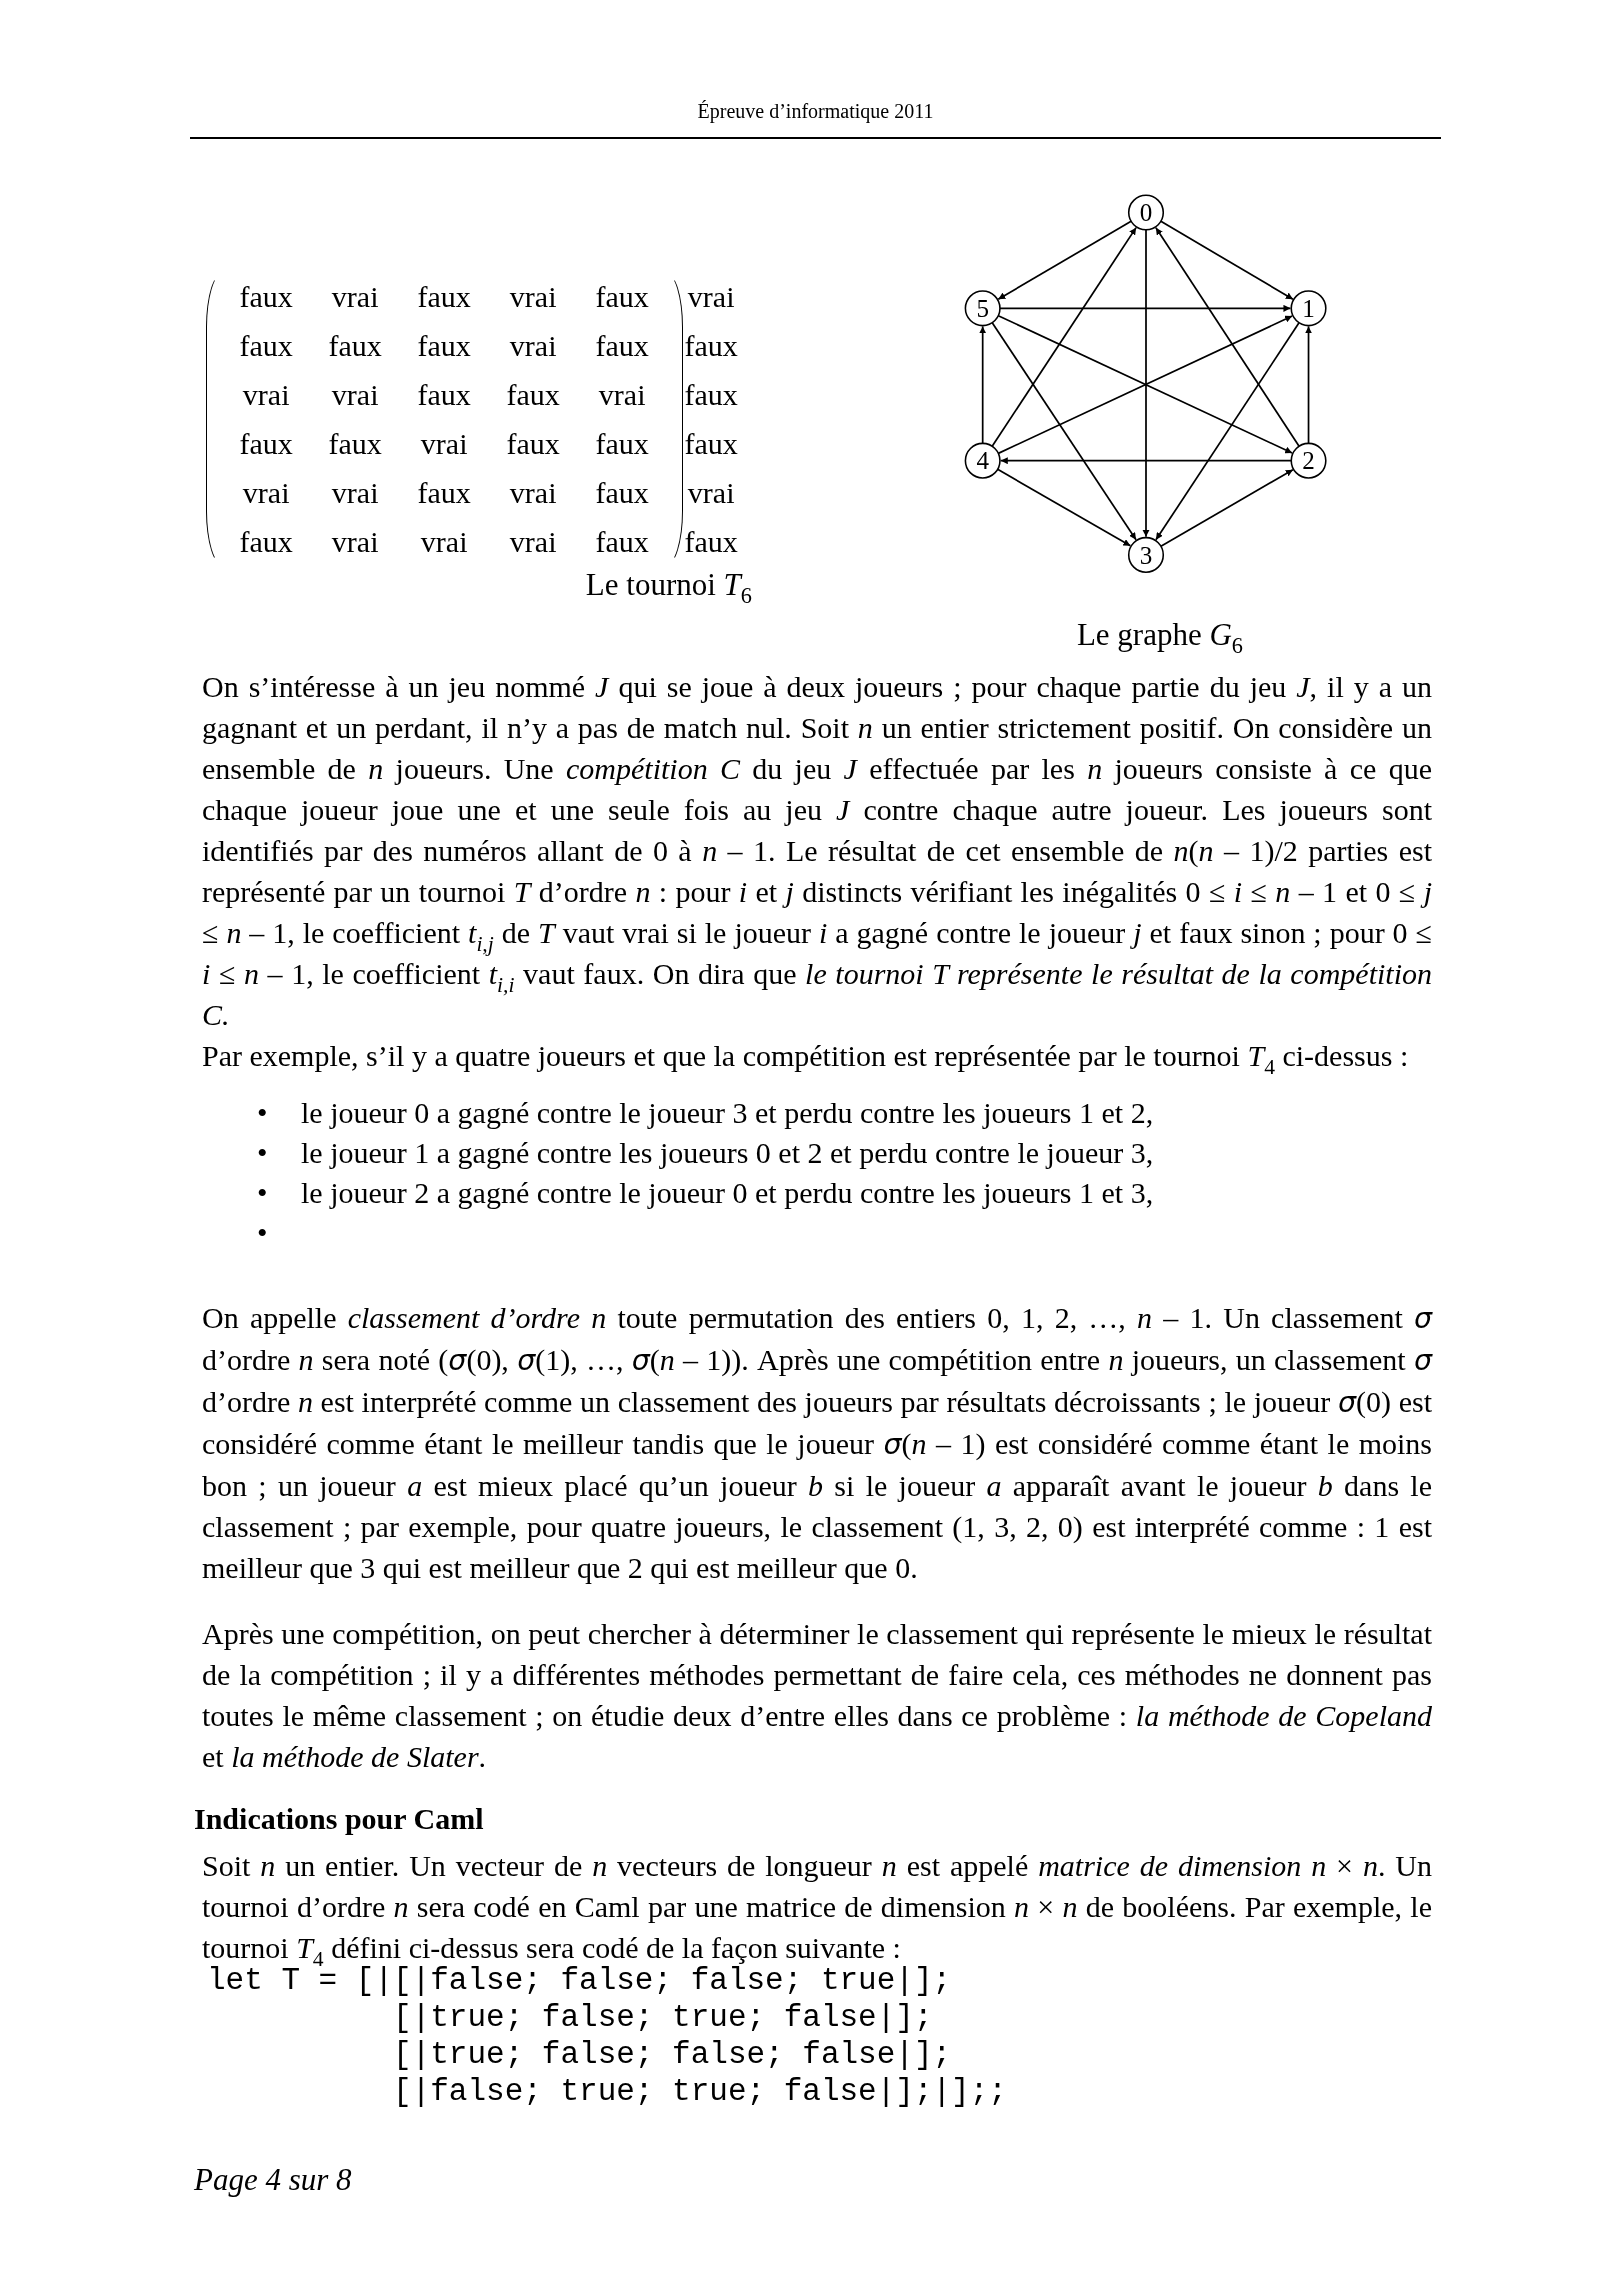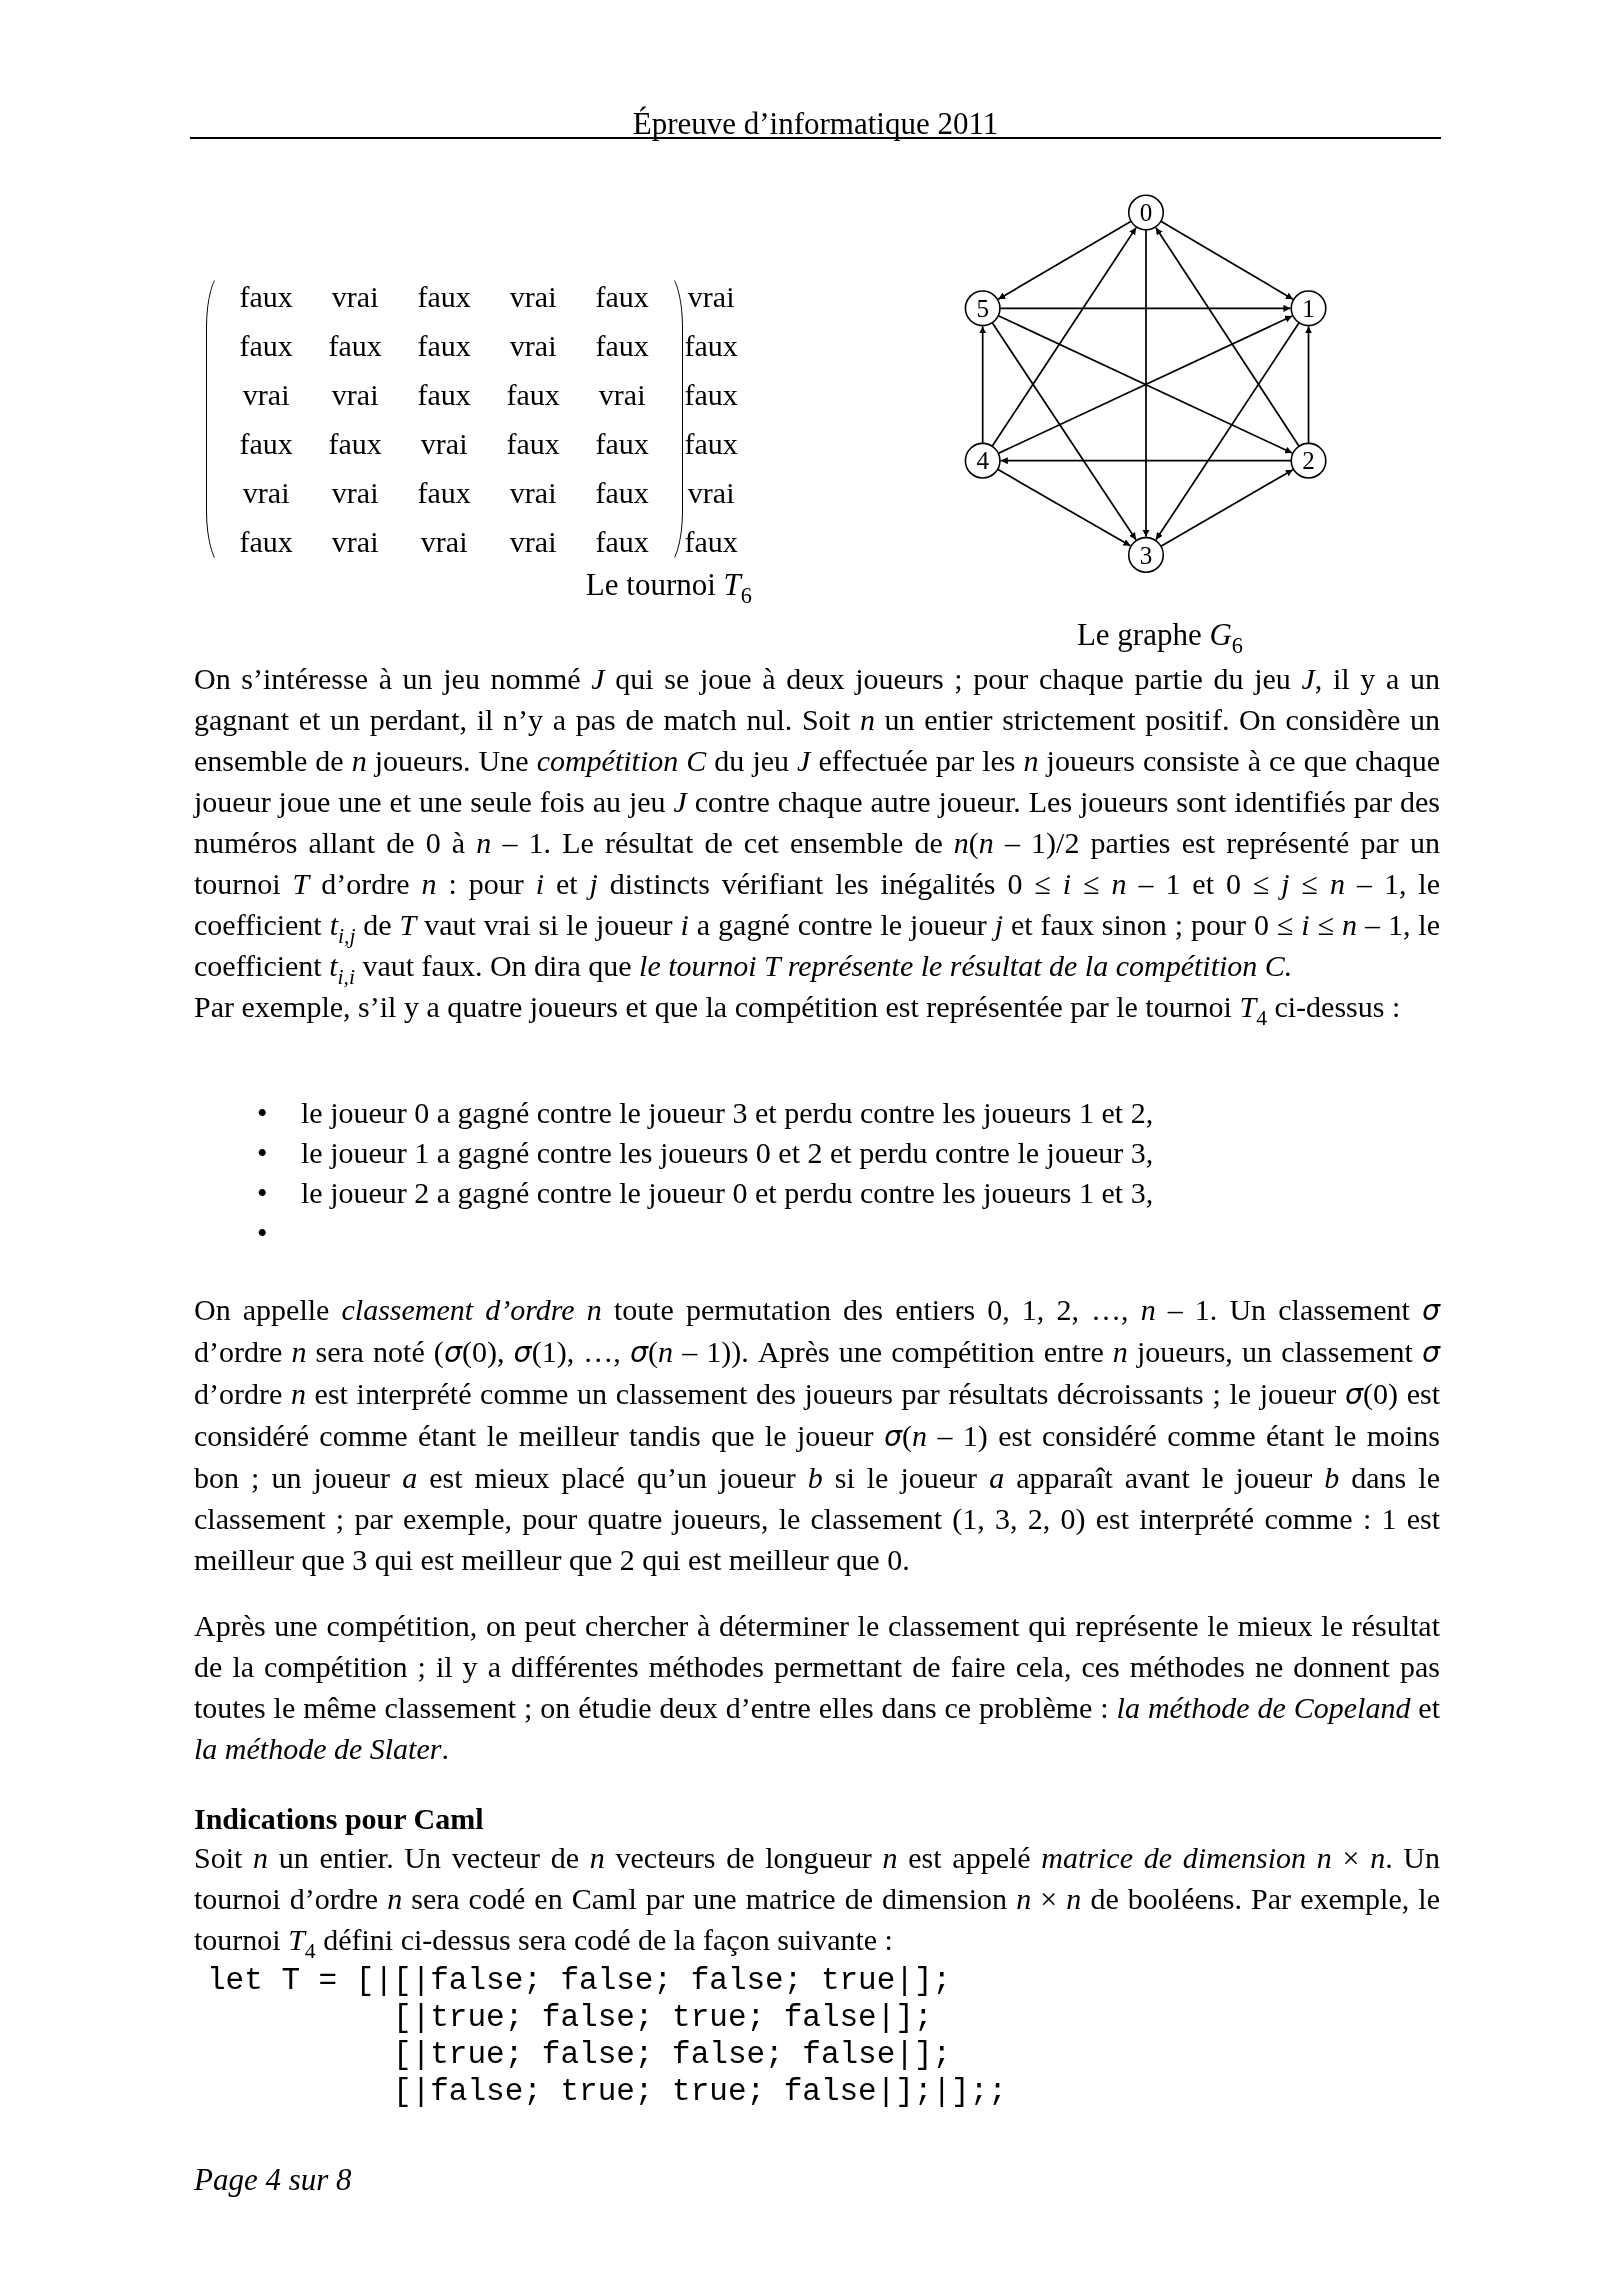--- a/index.html
+++ b/index.html
@@ -1,39 +1,39 @@
 <!DOCTYPE html>
 <html style="font-size:12.6px"><head>
 <meta charset="utf-8">
 <style>
   html, body { margin: 0; padding: 0; background: #ffffff; }
   body { width: 1622px; height: 2295px; position: relative; overflow: hidden;
          font-family: "Liberation Serif", serif; color: #000; }
-  .header { position: absolute; left: 190px; top: 103px; width: 1251px; text-align: center;
-            font-size: 31px; line-height: 41px; }
+  .header { position: absolute; left: 190px; top: 91px; width: 1251px; text-align: center;
+            font-size: 20px; line-height: 41px; }
   .rule { position: absolute; left: 190px; top: 137px; width: 1251px; height: 2.4px; background: #000; }
 
   .matrix { position: absolute; left: 206px; top: 272px; width: 477px; height: 292px; }
   .matrix .paren { position: absolute; top: 0; width: 17.3px; height: 292px; border: 1.6px solid #000; }
   .matrix .paren.left { left: 0; border-right: none; border-top-left-radius: 17.3px 55px; border-bottom-left-radius: 17.3px 55px;
                         border-top-color: transparent; border-bottom-color: transparent; }
   .matrix .paren.right { right: 0; border-left: none; border-top-right-radius: 17.3px 55px; border-bottom-right-radius: 17.3px 55px;
                         border-top-color: transparent; border-bottom-color: transparent; }
   .grid { position: absolute; left: 15.7px; top: 0; display: grid; grid-template-columns: repeat(6, 89px);
           grid-auto-rows: 49px; font-size: 30px; }
   .grid span { text-align: center; line-height: 49px; }
   .caption-t6 { position: absolute; left: 206px; top: 564px; width: 546px; text-align: right; font-size: 31px; line-height: 42px; }
   .caption-g6 { position: absolute; left: 992px; top: 614px; width: 251px; text-align: right; font-size: 31px; line-height: 42px; }
   sub { font-size: 0.72em; vertical-align: -0.35em; line-height: 0; }
   i, .it { font-style: italic; }
 
   .graph { position: absolute; left: 934px; top: 181px; width: 424px; height: 440px; }
 
   .body-text { position: absolute; left: 194px; width: 1246px; font-size: 30px; line-height: 41px; text-align: justify; }
-  .body-text p { margin: 0; }
+  .body-text p { margin: 8px; }
   .para1 { top: 658px; }
   .bullets { position: absolute; left: 194px; top: 1093px; width: 1246px; font-size: 30px; line-height: 40px; margin: 0; padding: 0; list-style: none; }
   .bullets li { position: relative; padding-left: 107px; }
   .bullets li .bullet { position: absolute; left: 63px; }
   .para3 { top: 1289px; }
   .para4 { top: 1605px; }
   .heading { position: absolute; left: 194px; top: 1798px; font-size: 30px; font-weight: bold; line-height: 41px; }
   .para5 { top: 1837px; }
   .code { position: absolute; left: 194px; top: 1949px; font-family: "Liberation Mono", monospace; font-size: 31px; line-height: 37px; white-space: pre; margin: 13px; }
   .footer { position: absolute; left: 194px; top: 2159px; font-size: 31px; font-style: italic; line-height: 41px; }

